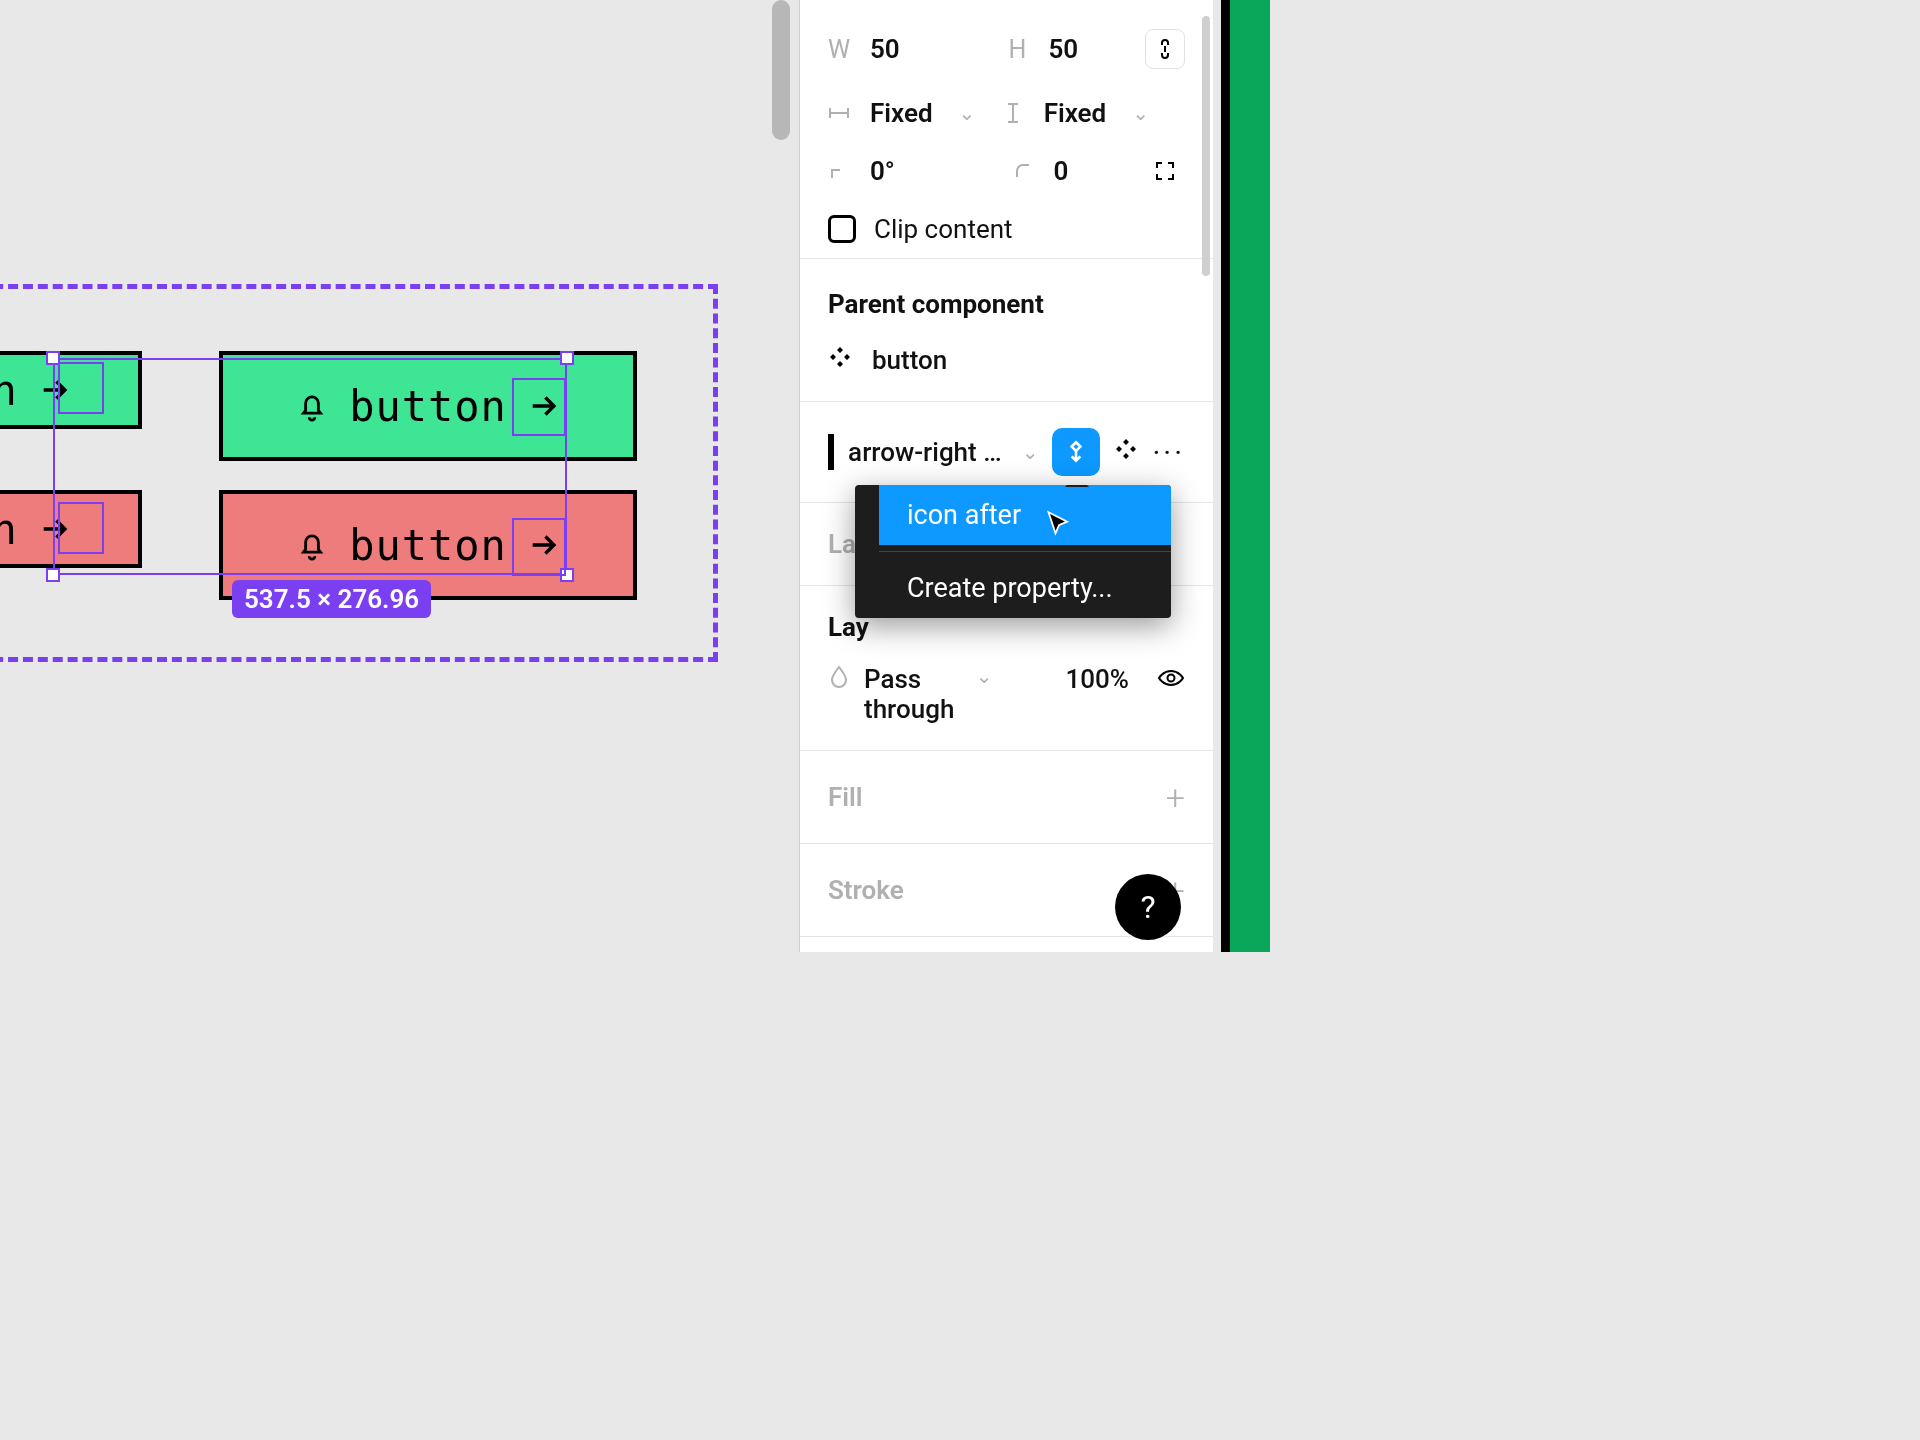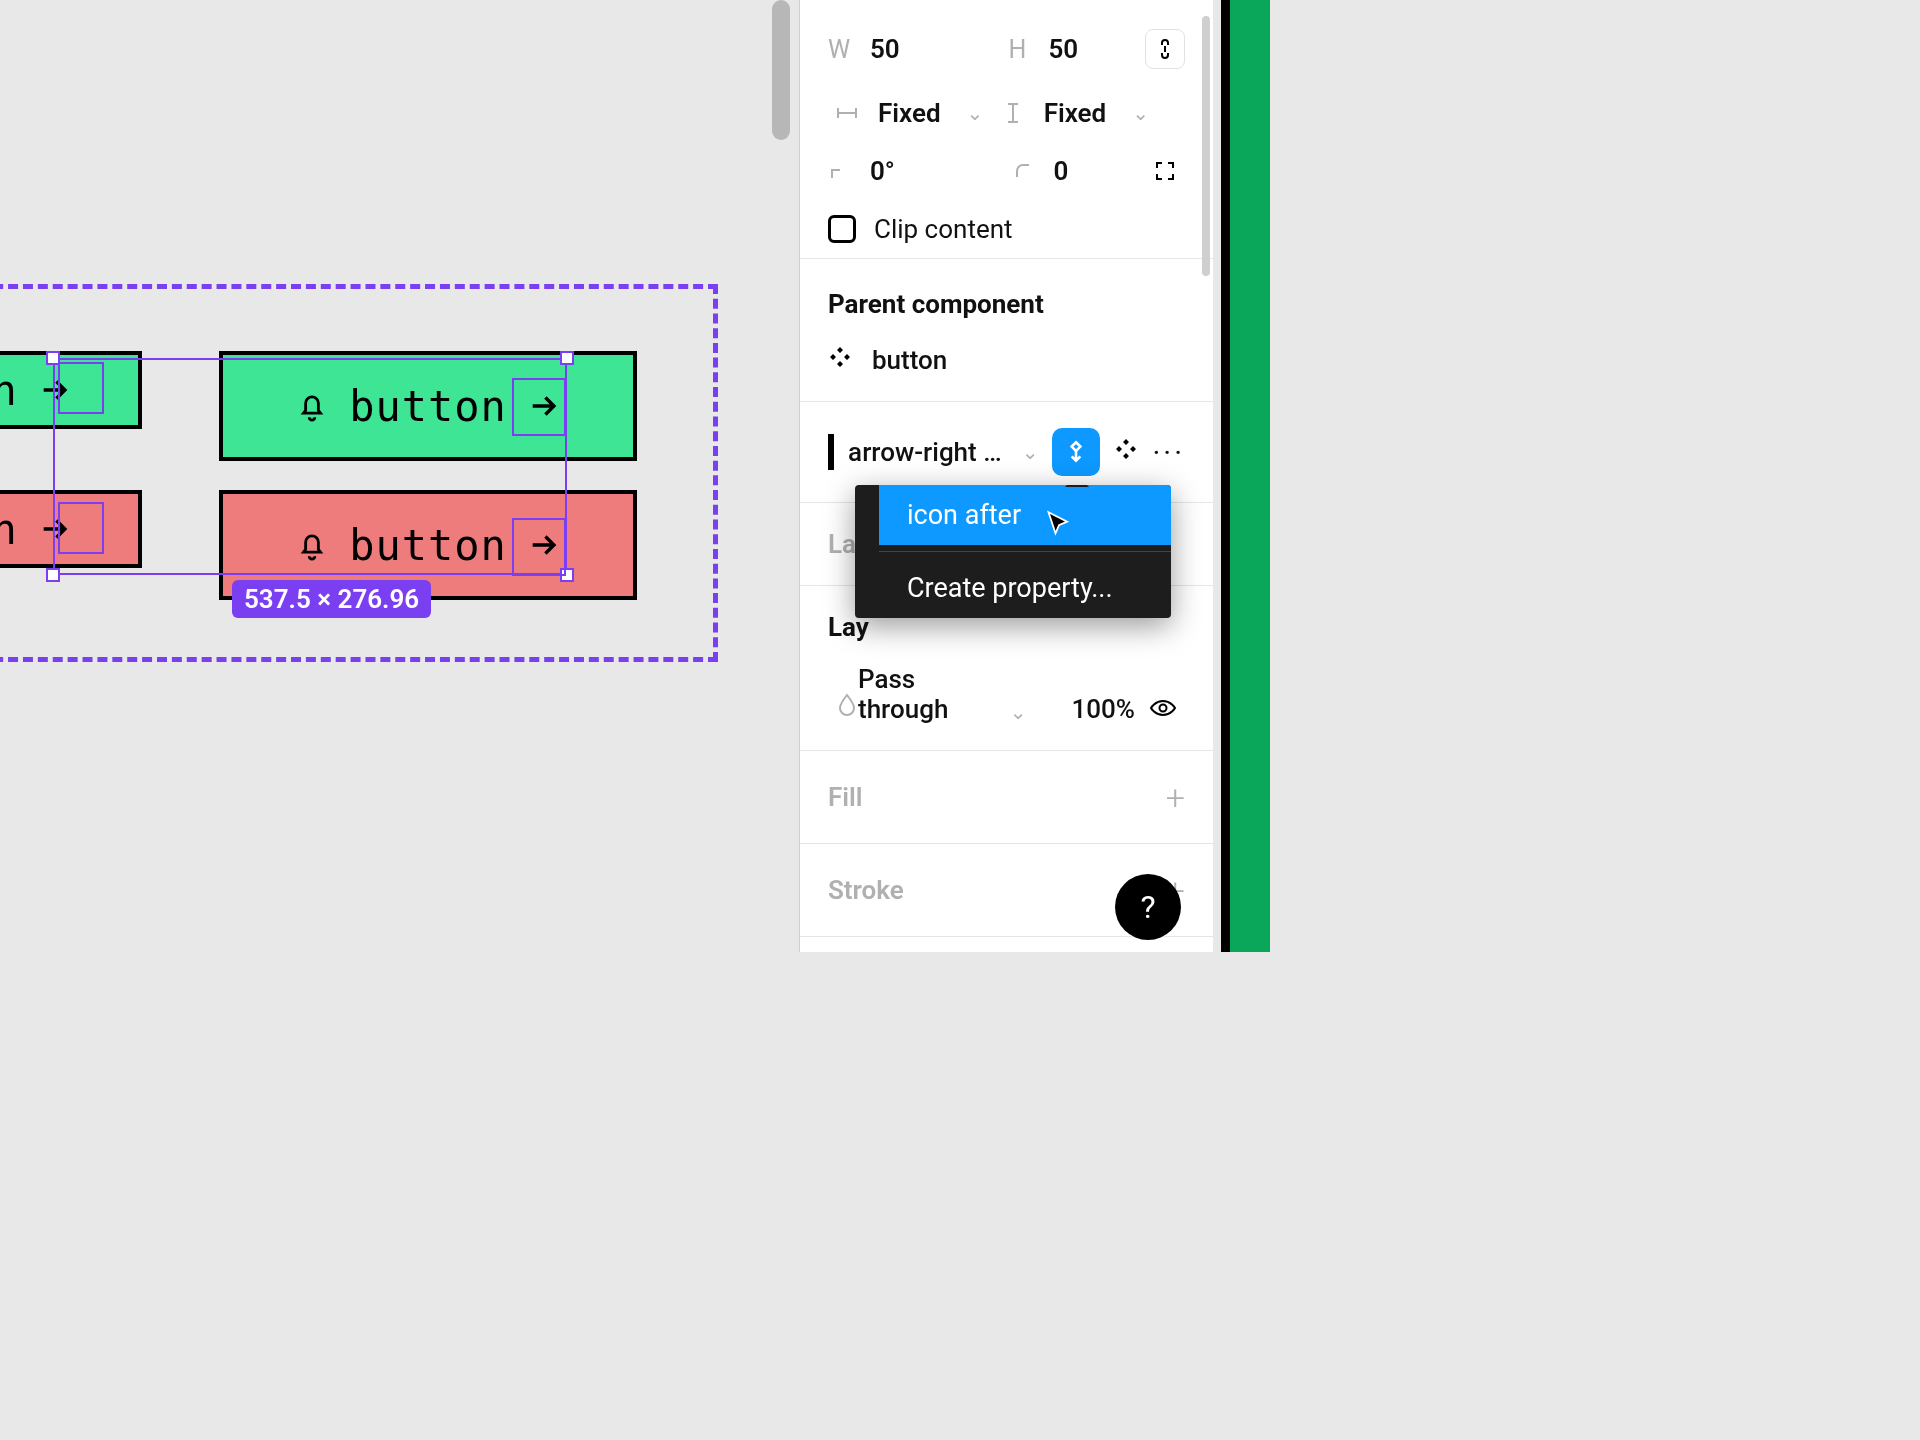--- a/index.html
+++ b/index.html
@@ -127,21 +127,21 @@
   .help-fab {
     position:absolute; left:1115px; top:874px; width:66px;height:66px;border-radius:50%;
     background:#000;color:#fff;display:flex;align-items:center;justify-content:center;font-size:32px;
     z-index:40;
   }
 
   
   .green-strip { position:absolute; left:1230px; top:0; width:40px; height:952px; background:#0aa75a; }
   .black-strip { position:absolute; left:1221px; top:0; width:9px; height:952px; background:#000; }
 
-  .layer-row{display:flex;align-items:flex-end;gap:0;padding:0 36px;}
+  .layer-row{display:flex;align-items:flex-start;gap:14px;padding:0 28px;}
 </style>
 </head>
 <body>
 
 <div class="viewport">
 
   <div class="canvas">
 
     <div class="frame-outline"></div>
 
@@ -221,21 +221,21 @@
         <span class="field-label">H</span>
         <span class="field-val">50</span>
       </div>
       <div class="link-icon-box">
         <svg width="20" height="24" viewBox="0 0 20 24" fill="none" stroke="#000" stroke-width="2">
             <path d="M7 8V6a3 3 0 016 0v2M7 16v2a3 3 0 006 0v-2M10 9v6"></path>
           </svg>
       </div>
     </div>
 
-    <div class="row split" style="height:58px;margin-left:8px;">
+    <div class="row split" style="height:58px;">
       <div class="field-col">
         <span class="field-label">
           <svg width="22" height="14" viewBox="0 0 22 14" stroke="#b0b0b0" stroke-width="2" fill="none">
               <path d="M2 2v10M20 2v10M2 7h18"></path>
             </svg>
         </span>
         <span class="field-val">Fixed</span>
         <span class="chev">⌄</span>
       </div>
       <div class="field-col" style="margin-right:36px;">

